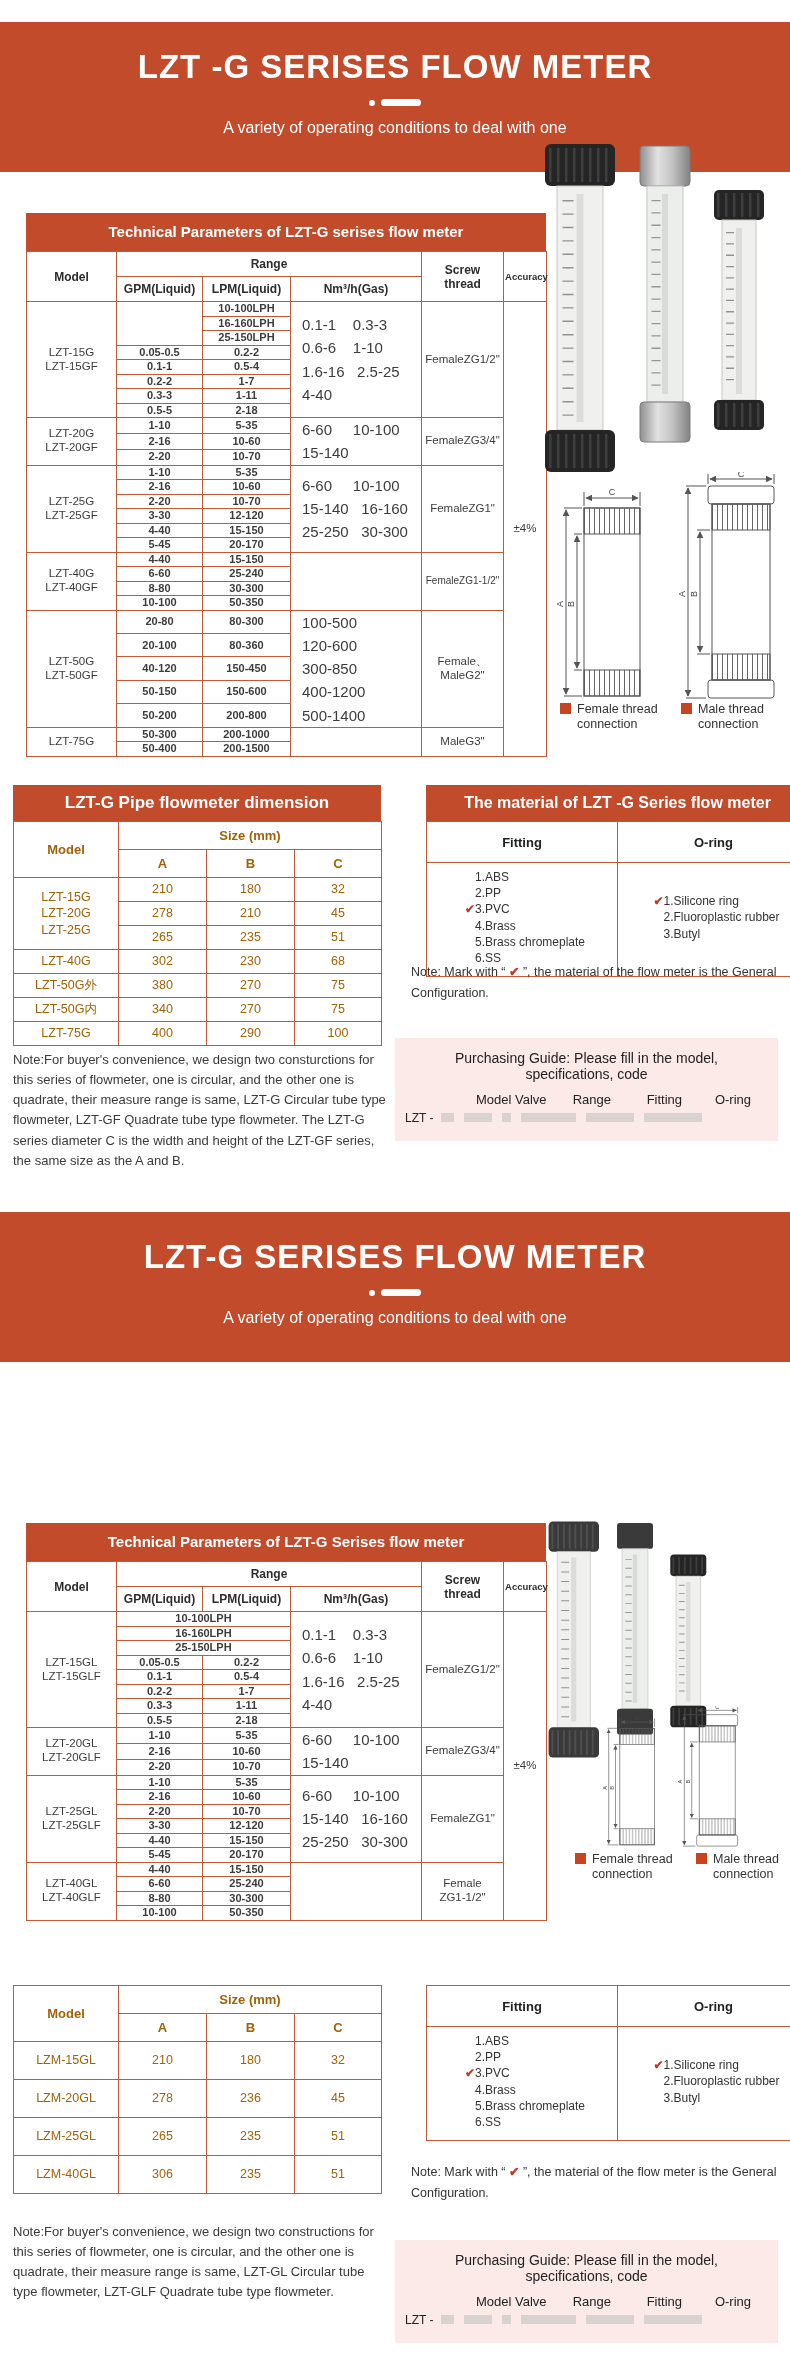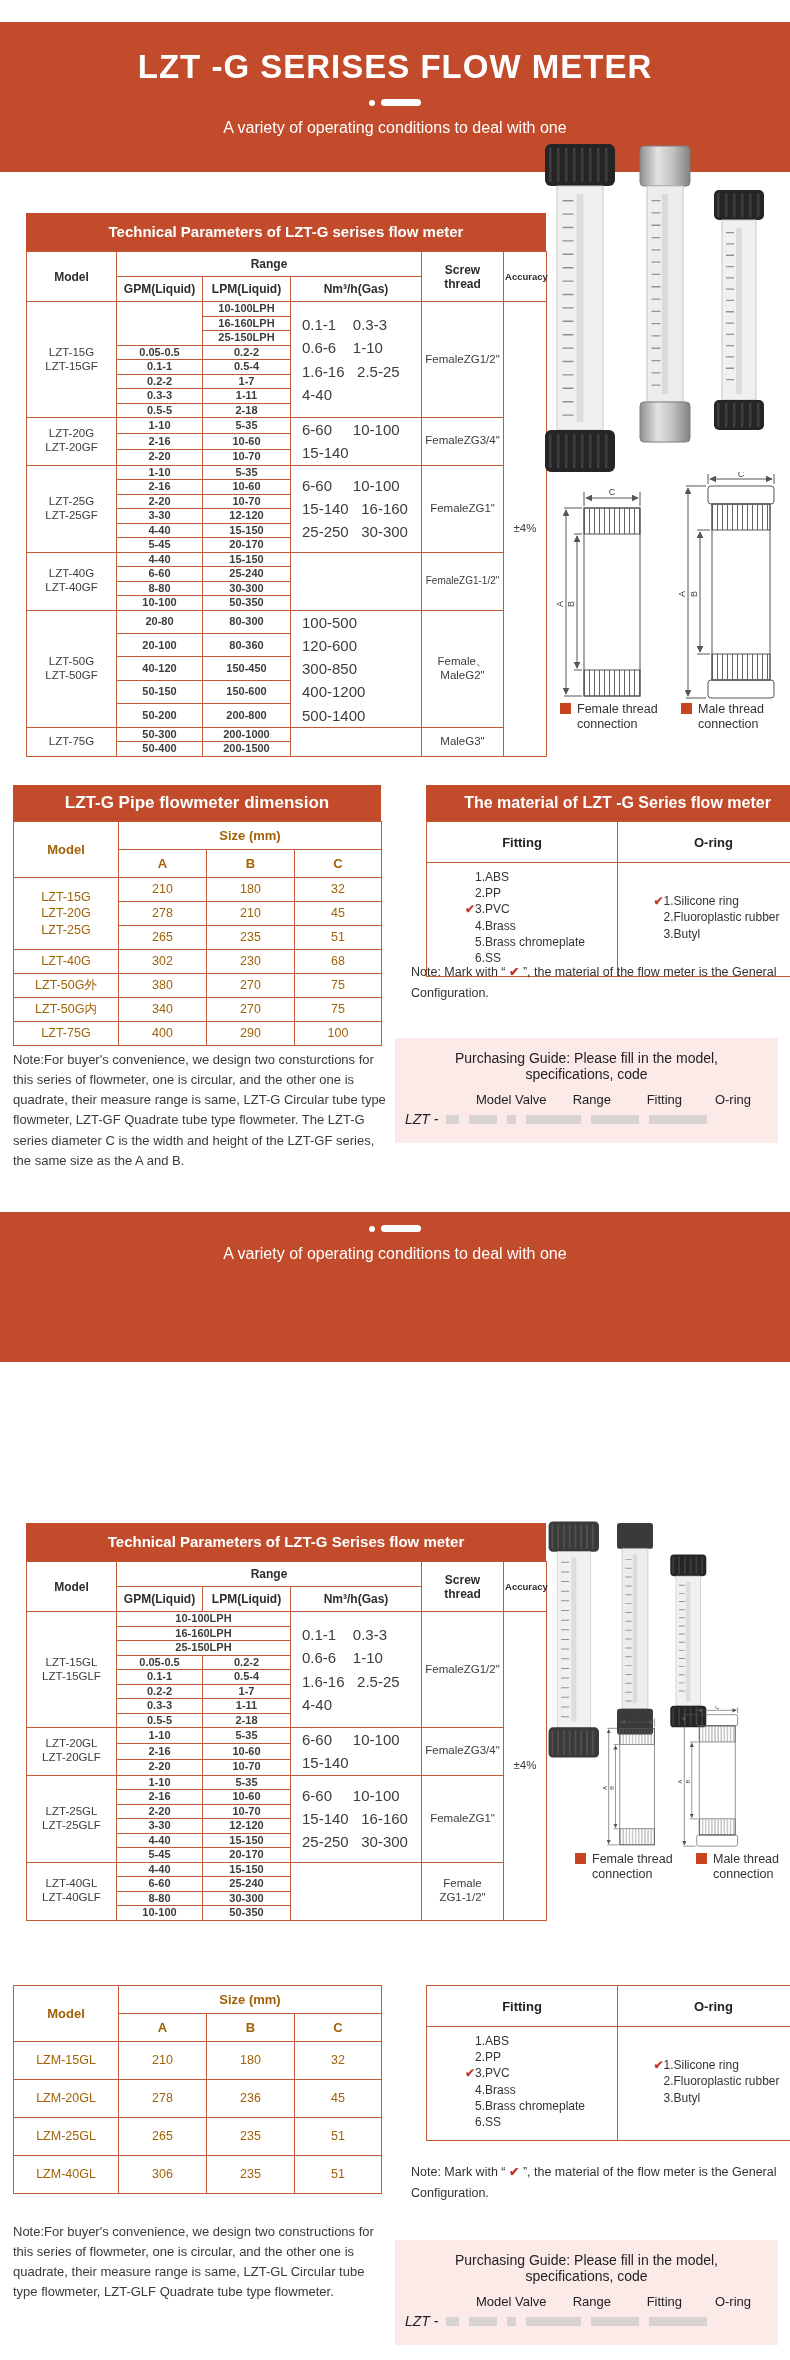--- a/index.html
+++ b/index.html
@@ -62,21 +62,21 @@
   .matnote .check{color:var(--check);font-weight:bold;}
   
   .pg{position:absolute;left:395px;width:363px;background:var(--pinkbox);padding:12px 10px 16px;}
   .pg .pg-t1{font-size:14px;color:#222;text-align:center;}
   .pg .pg-t2{font-size:14px;color:#222;text-align:center;}
   .pg-labels{display:flex;font-size:13px;color:#222;margin:10px 0 4px 71px;}
   .pg-labels span:nth-child(1){width:102px;}
   .pg-labels span:nth-child(2){width:78px;}
   .pg-labels span:nth-child(3){width:72px;}
   .pg-labels span:nth-child(4){width:56px;}
-  .pg-code{display:flex;align-items:center;font-size:14px;color:#222;font-style:italic;}
+  .pg-code{display:flex;align-items:center;font-size:12px;color:#222;}
   .pg-prefix{margin-right:8px;}
   .pg-block{display:inline-block;height:9px;background:var(--block);margin-right:10px;}
   
   .photos{position:absolute;display:flex;gap:14px;align-items:flex-start;}
   .meter.m2{margin-top:2px;}
   .meter.m3{margin-top:46px;}
   .dims{position:absolute;display:flex;gap:18px;align-items:flex-start;}
   .dims svg.f{margin-top:14px;}
   .dimlbl{font-size:9px;fill:#444;font-family:"Liberation Sans",sans-serif;}
   .legend{position:absolute;display:flex;gap:16px;}
@@ -505,20 +505,21 @@
       <span>Fitting</span>
       <span>O-ring</span>
     </div>
     <div class="pg-code">
       <span class="pg-prefix">LZT -</span>
       <span><span class="pg-block" style="width: 13px;"></span><span class="pg-block" style="width: 28px;"></span><span class="pg-block" style="width: 9px;"></span><span class="pg-block" style="width: 55px;"></span><span class="pg-block" style="width: 48px;"></span><span class="pg-block" style="width: 58px;"></span></span>
     </div>
   </div>
 
   <div class="banner" style="top:1212px;">
+    <div class="btitle">LZT-G SERISES FLOW METER</div>
     <div class="divider">
         <span class="dot"></span>
         <span class="bar"></span>
       </div>
     <div class="bsub">A variety of operating conditions to deal with one</div>
   </div>
 
   <div class="techwrap" style="top:1523px;">
     <div class="tbar">Technical Parameters of LZT-G Serises flow meter</div>
     <table class="tech">

